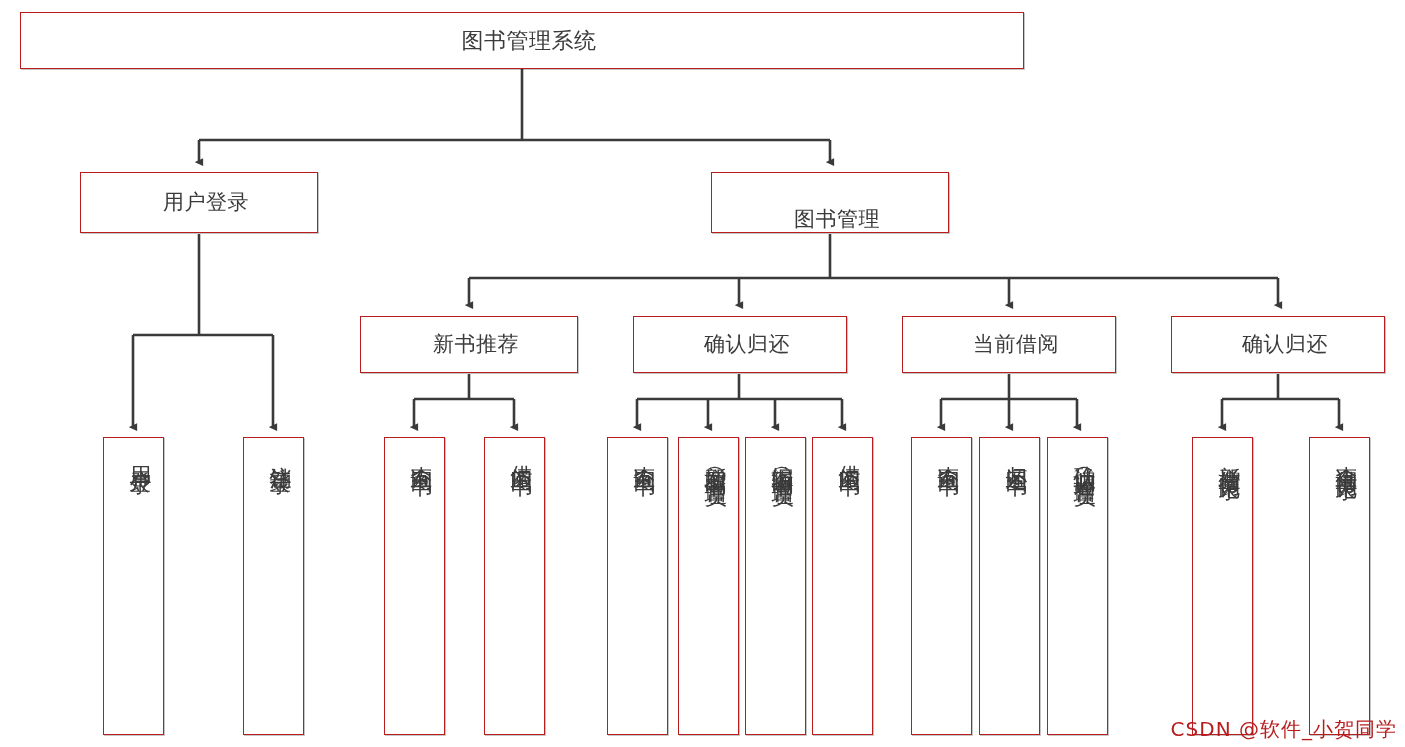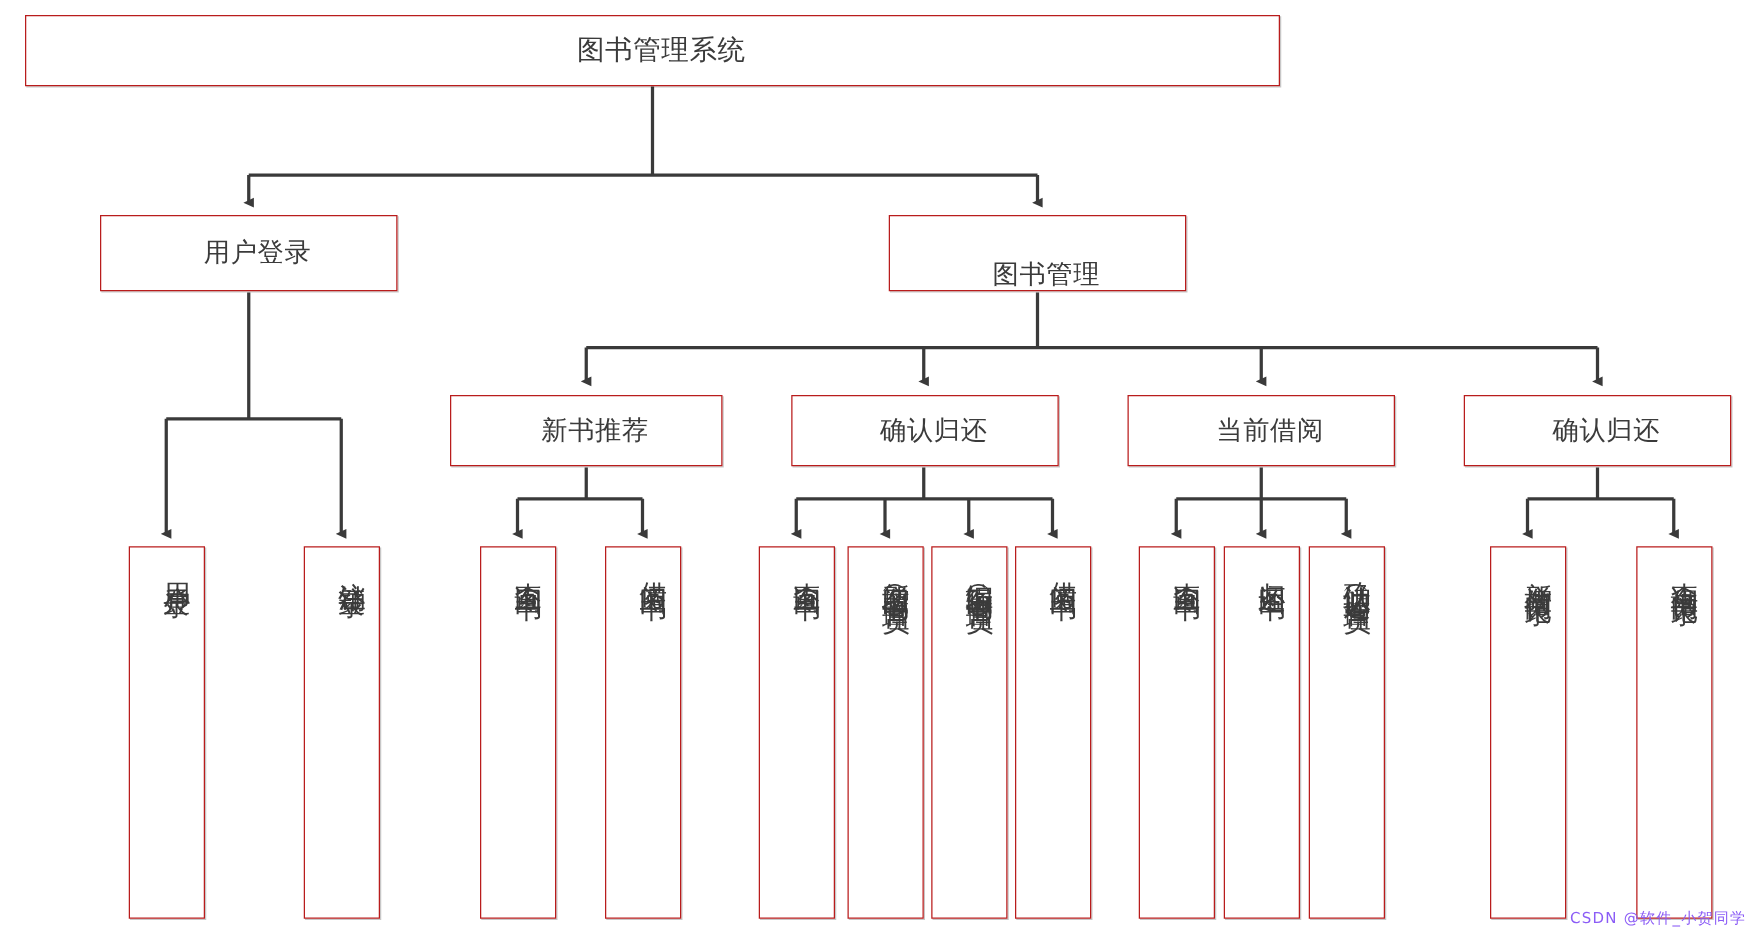--- a/index.html
+++ b/index.html
@@ -64,22 +64,22 @@
     text-orientation: upright;
     font-size: 22px;
     line-height: 1.0;
     letter-spacing: 3px;
     white-space: nowrap;
   }
   .watermark {
     position: absolute;
     right: 8px;
     bottom: 4px;
-    font-size: 12px;
-    color: #8b5cf6;
+    font-size: 20px;
+    color: #b91c1c;
     letter-spacing: 1px;
     user-select: none;
     white-space: nowrap;
   }
 </style>
 </head>
 <body>
 
 <div id="diagram-root">
 

